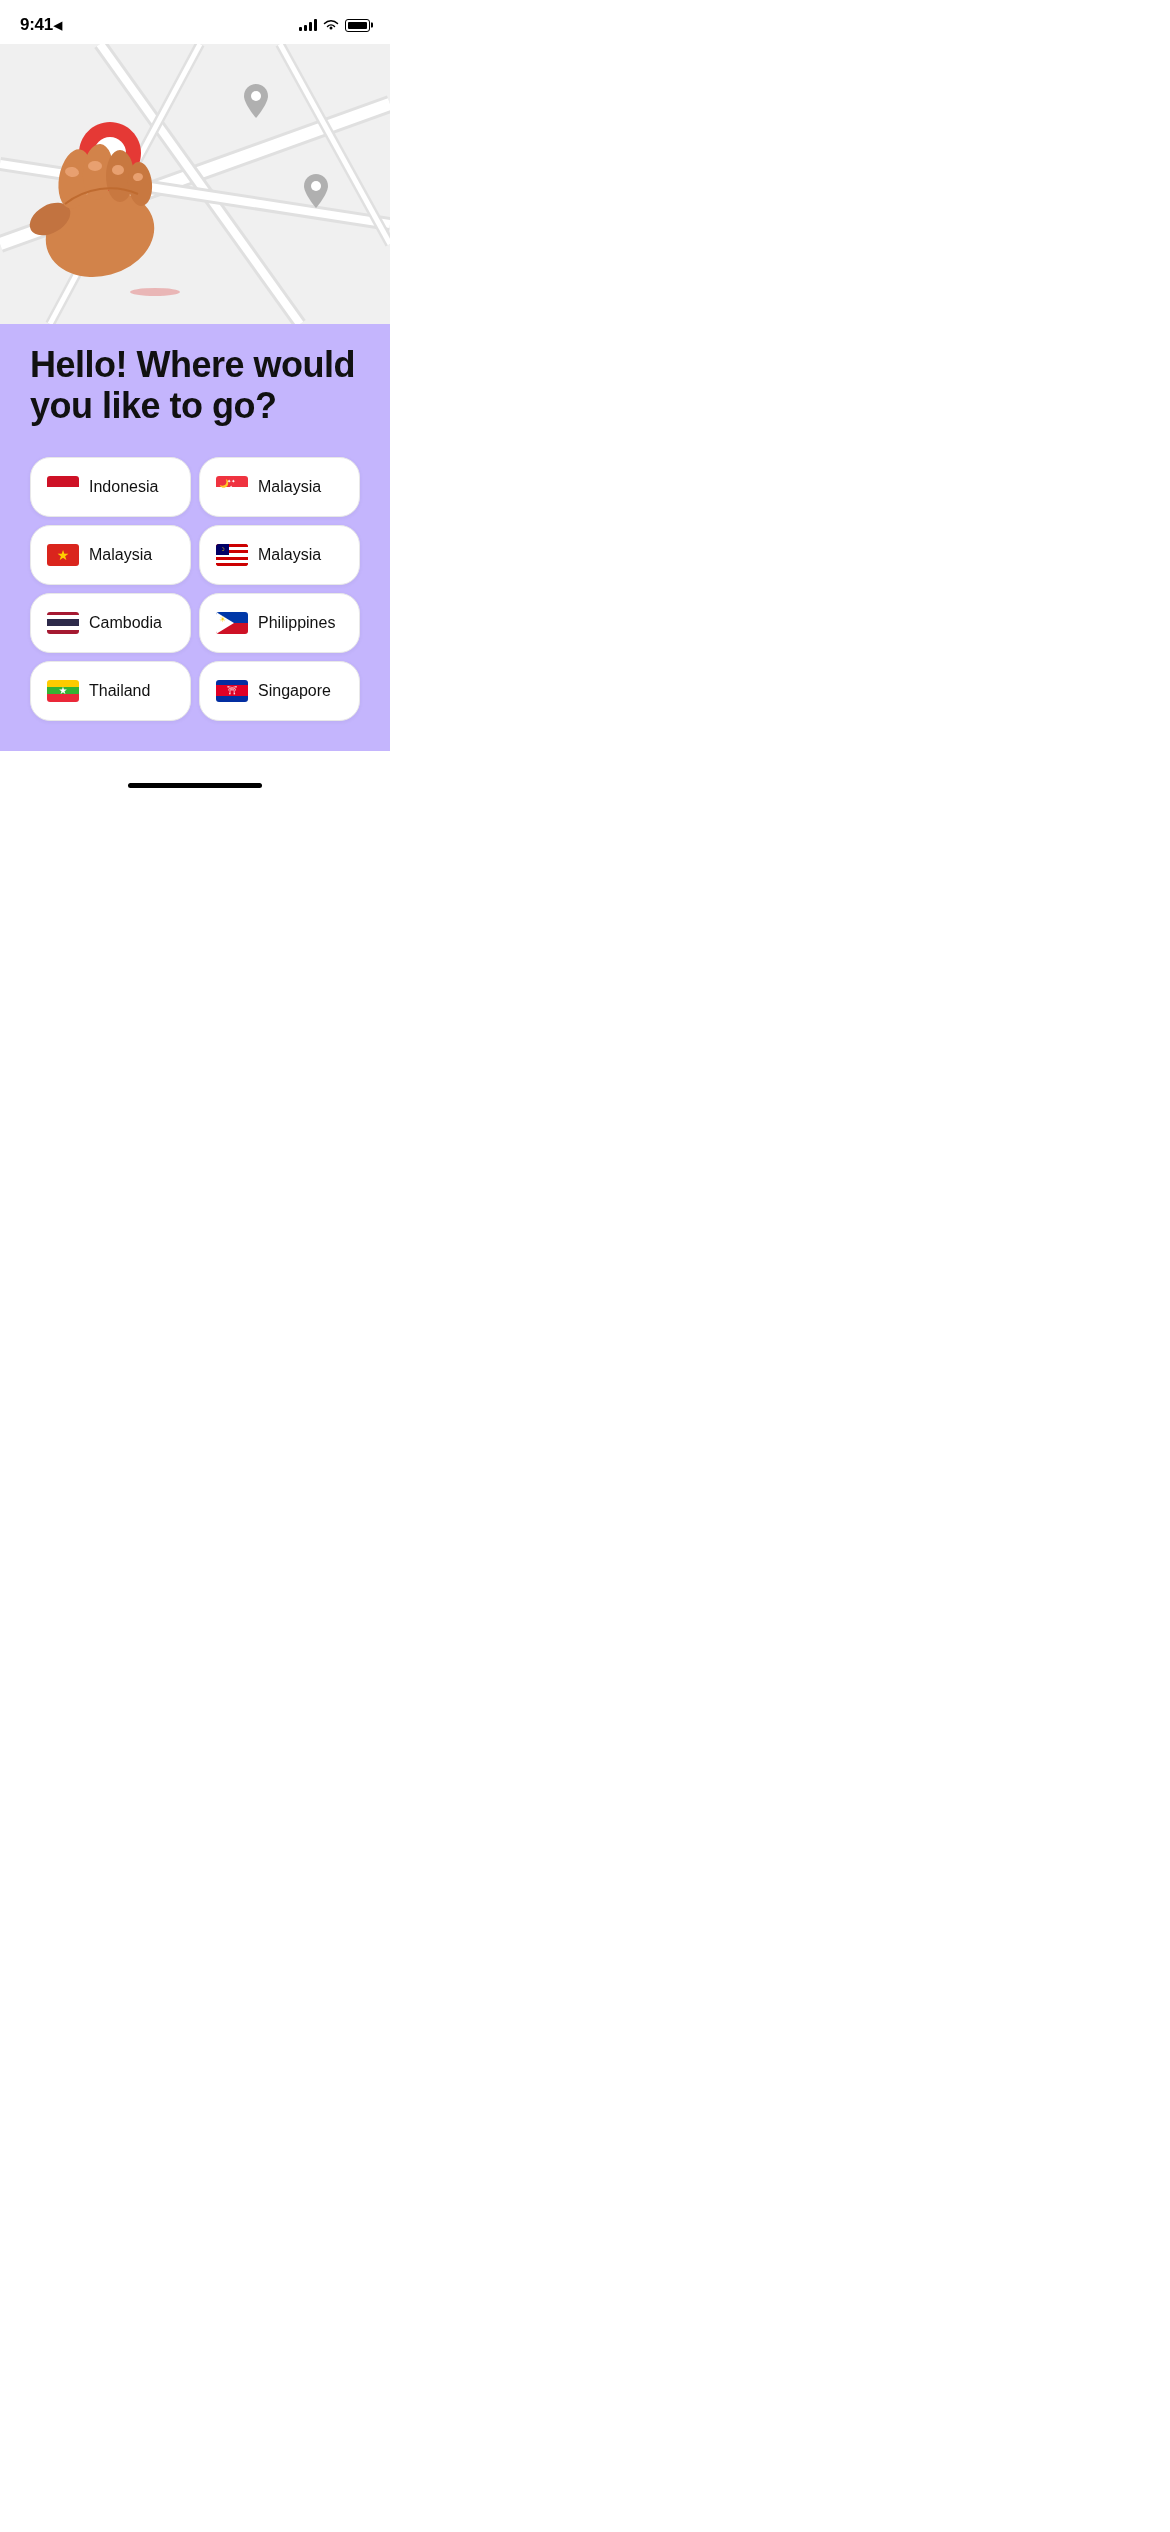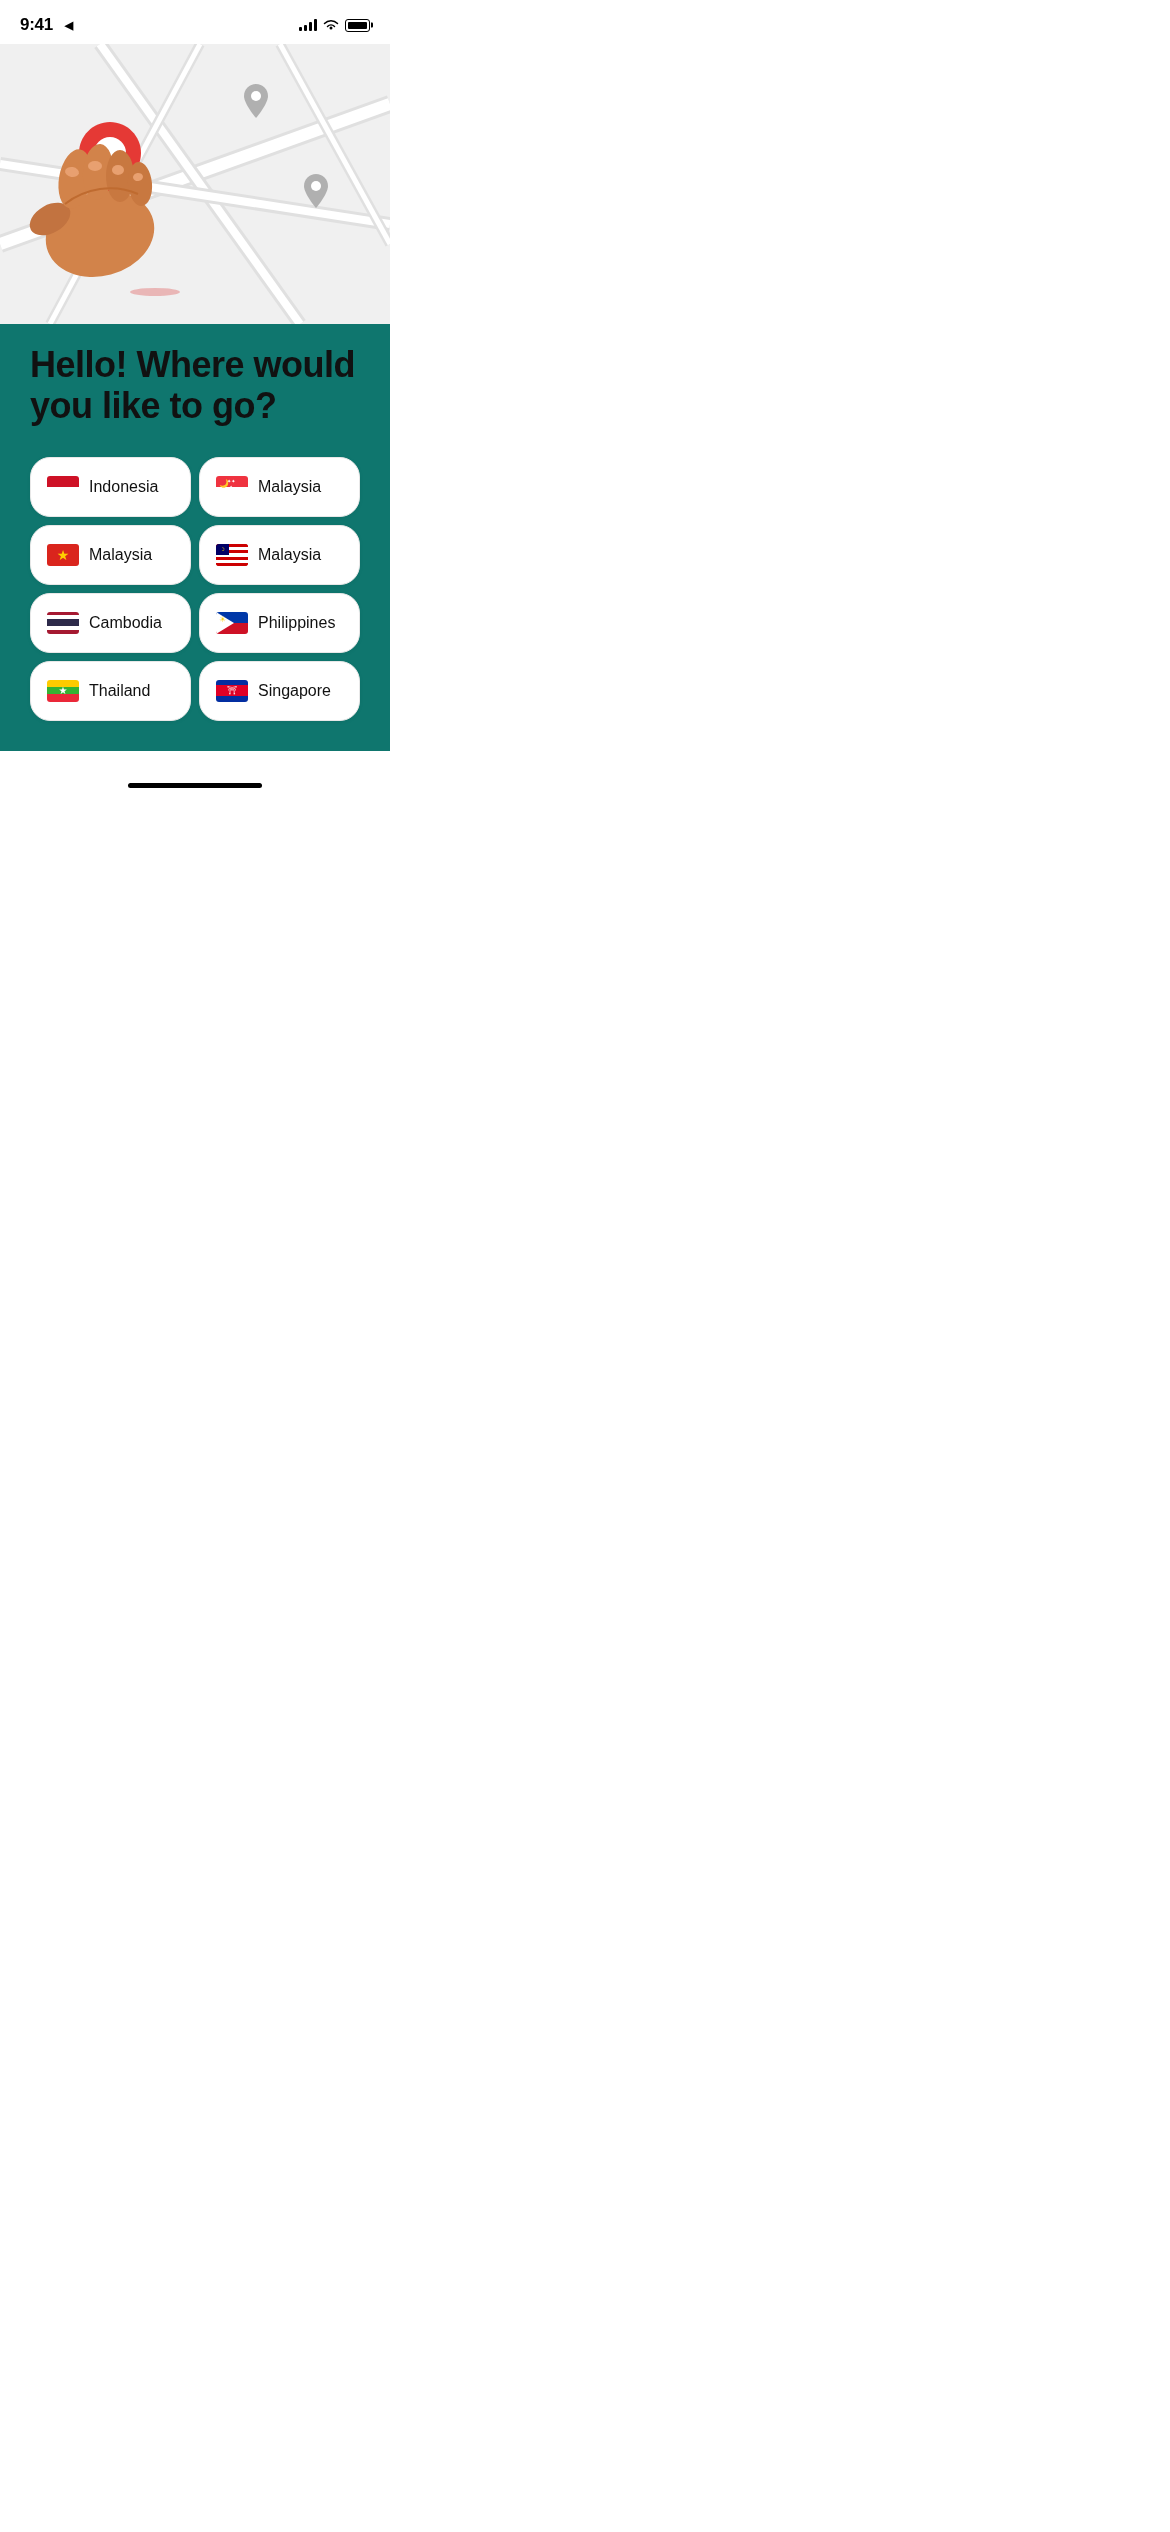--- a/index.html
+++ b/index.html
@@ -122,21 +122,21 @@
       left: 130px;
       width: 50px;
       height: 8px;
       background: rgba(220, 50, 50, 0.3);
       border-radius: 50%;
     }
 
     
     .content {
       padding: 20px 30px 30px 30px;
-      background: #0f766e;
+      background: #c4b5fd;
     }
 
     .headline {
       font-size: 36px;
       font-weight: 800;
       color: #111;
       line-height: 1.15;
       margin-bottom: 30px;
       letter-spacing: -0.5px;
     }
@@ -201,21 +201,21 @@
     
     .flag-vietnam { background: #da251d; display: flex; align-items: center; justify-content: center; }
 
     
     .flag-malaysia { background: #CC0001; position: relative; overflow: hidden; }
   </style>
 </head>
 <body>
 
 <div class="status-bar">
-  <div style="display:flex;align-items:center;gap:12px;">
+  <div style="display:flex;align-items:center;gap:1px;">
     <span class="status-time">9:41</span>
     <span style="font-size:11px;font-weight:600;">◀</span>
   </div>
   <div class="status-icons">
     <div class="signal-bars">
       <span></span>
         <span></span>
         <span></span>
         <span></span>
     </div>

